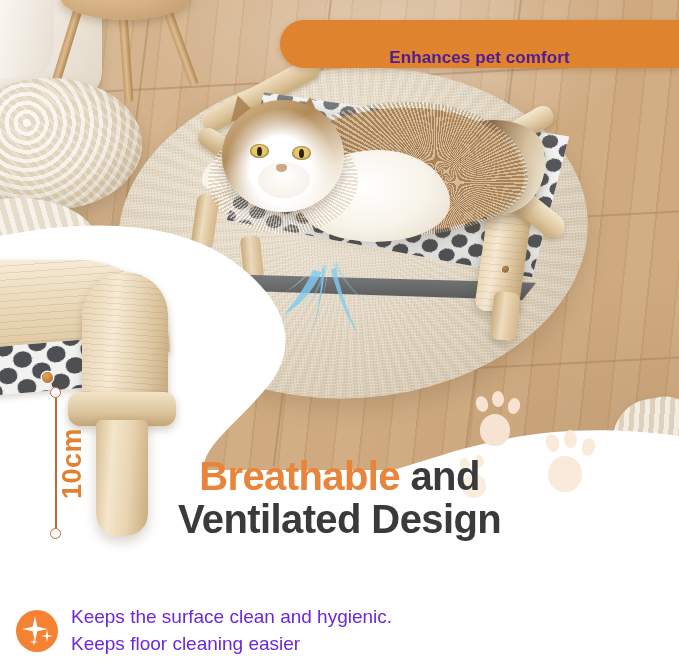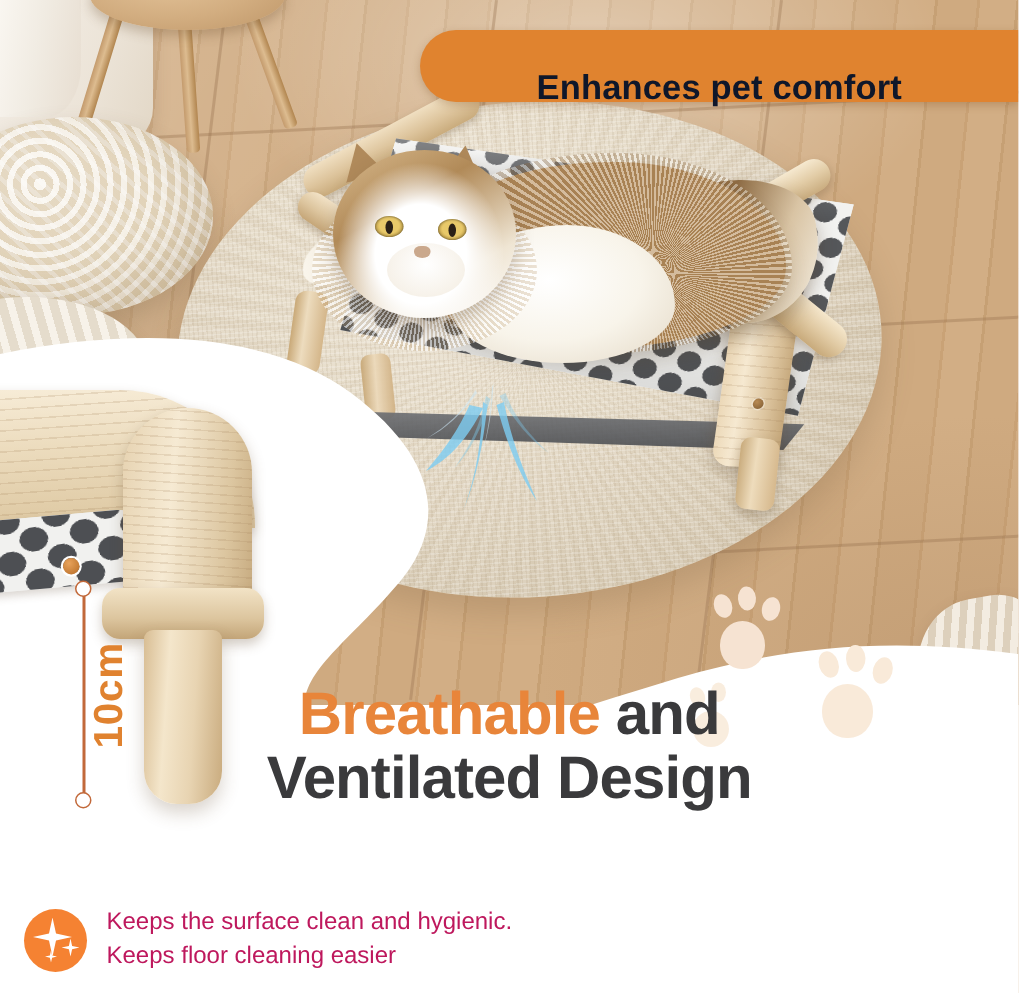--- a/index.html
+++ b/index.html
@@ -385,21 +385,21 @@
 
   
   .banner{
     position:absolute;left:280px;top:20px;width:399px;height:48px;
     background:#e0832f;
     border-radius:26px 0 0 26px;
     display:flex;align-items:center;justify-content:center;
     box-shadow:0 2px 6px rgba(120,70,20,.28);
   }
   .banner span{
-    color:#0f172a;font-size:23px;font-weight:bold;letter-spacing:.1px;
+    color:#4c1d95;font-size:17px;font-weight:bold;letter-spacing:.1px;
     font-family:"Liberation Sans","DejaVu Sans",sans-serif;
     white-space:nowrap;
     margin-top:28px;
   }
 
   
   .pawprint{position:absolute;}
   .pawprint .pad{position:absolute;background:#f6e3d2;border-radius:50%;}
   .pawprint.p2 .pad{background:#f9ead9;}
 
@@ -430,21 +430,21 @@
   }
   .s-mid{
     width:12px;height:12px;left:25px;top:20px;
     clip-path:polygon(50% 0%,59% 41%,100% 50%,59% 59%,50% 100%,41% 59%,0% 50%,41% 41%);
   }
   .s-sm{
     width:8px;height:8px;left:14px;top:28px;
     clip-path:polygon(50% 0%,59% 41%,100% 50%,59% 59%,50% 100%,41% 59%,0% 50%,41% 41%);
   }
   .cap-text{
-    color:#be185d;font-size:16px;line-height:1.42;
+    color:#6d28d9;font-size:19px;line-height:1.42;
     font-family:"Liberation Sans","DejaVu Sans",sans-serif;
   }
 
   
   .cushion{
     position:absolute;left:612px;top:398px;width:92px;height:90px;
     border-radius:46% 40% 50% 44%/52% 48% 46% 50%;
     background:repeating-linear-gradient(104deg,#f3ece1 0 5px,#ddd0bc 5px 10px);
     box-shadow:0 4px 10px rgba(110,86,58,.20);
     transform:rotate(-10deg);

